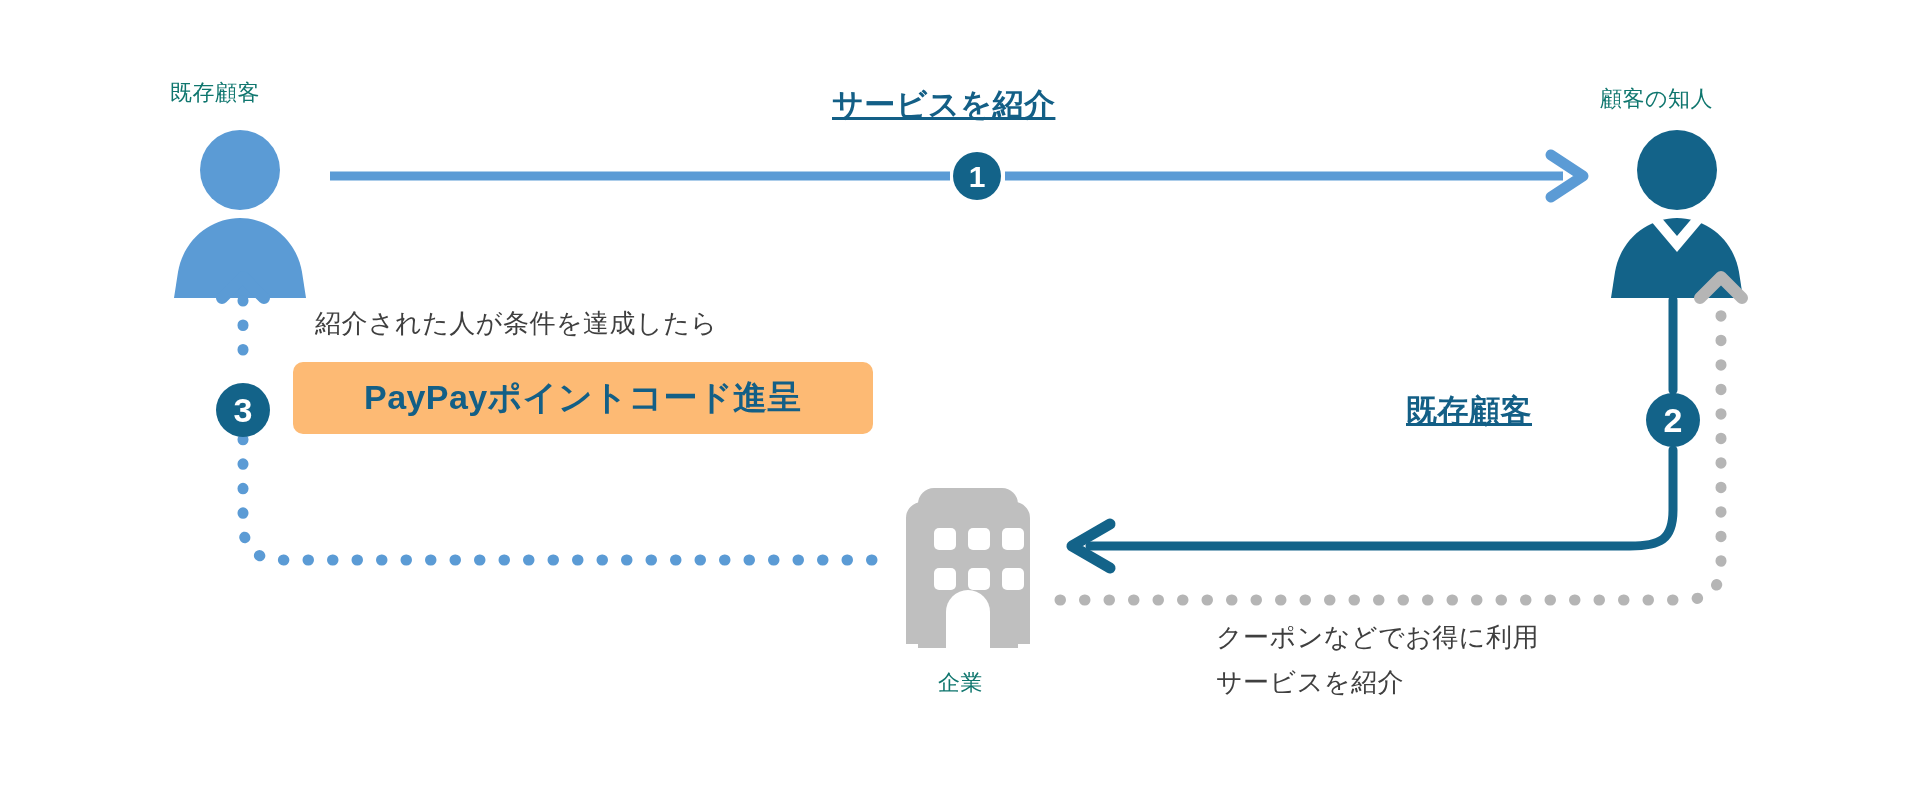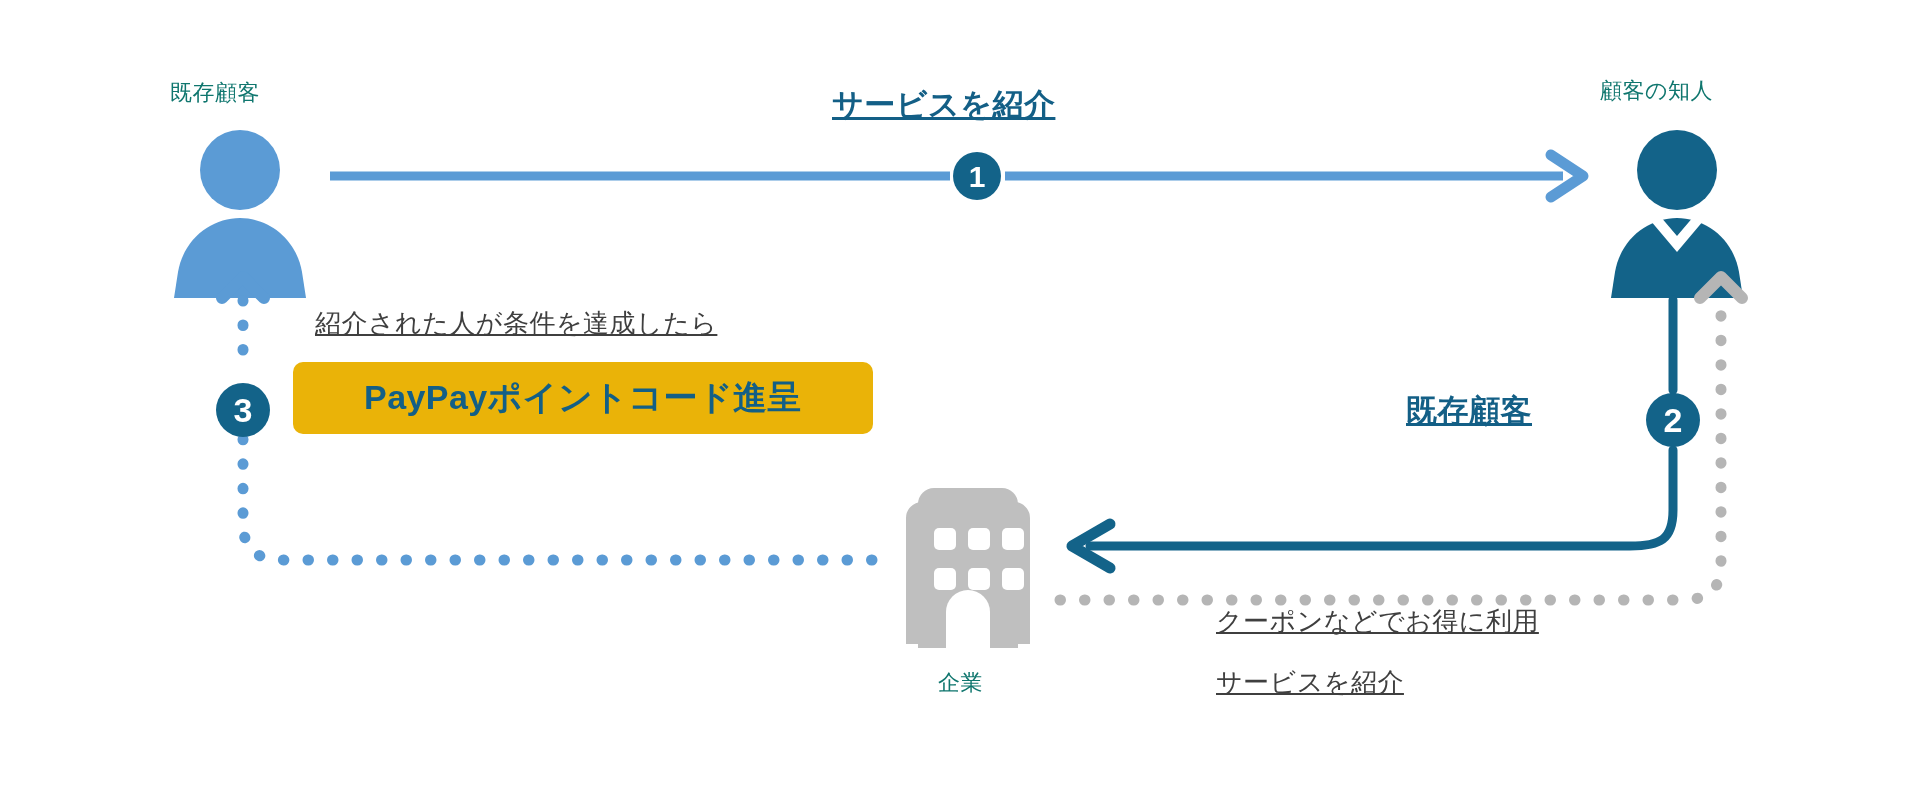--- a/index.html
+++ b/index.html
@@ -41,25 +41,24 @@
     font-size: 31px;
     font-weight: 700;
     color: #135f86;
     letter-spacing: 0.5px;
     text-decoration: underline;
   }
   .lbl-note {
     font-size: 26px;
     color: #3f3f3f;
     letter-spacing: 0.5px;
-    text-decoration: underline;
   }
   .highlight-box {
     position: absolute;
-    background: #eab308;
+    background: #fdba74;
     border-radius: 10px;
     display: flex;
     align-items: center;
     justify-content: center;
     box-sizing: border-box;
   }
   .highlight-text {
     font-size: 34px;
     font-weight: 700;
     color: #135f86;
@@ -140,31 +139,31 @@
       <text x="1673" y="420" fill="#ffffff" font-family="Liberation Sans, sans-serif" font-size="34" font-weight="700" text-anchor="middle" dominant-baseline="central">2</text>
     </g>
     <g>
       <circle cx="243" cy="410" r="27" fill="#136389"></circle>
       <text x="243" y="410" fill="#ffffff" font-family="Liberation Sans, sans-serif" font-size="34" font-weight="700" text-anchor="middle" dominant-baseline="central">3</text>
     </g>
   </svg>
 
   <div class="lbl lbl-actor" style="left:170px; top:78px;">既存顧客</div>
 
-  <div class="lbl lbl-actor" style="left:1600px; top:76px;">顧客の知人</div>
+  <div class="lbl lbl-actor" style="left:1600px; top:84px;">顧客の知人</div>
 
   <div class="lbl lbl-actor" style="left:938px; top:670px;font-family:Liberation Mono, monospace;">企業</div>
 
   <div class="lbl lbl-step-strong" style="left:832px; top:84px;">サービスを紹介</div>
 
   <div class="lbl lbl-step-strong" style="left:1406px; top:390px;">既存顧客</div>
 
   <div class="lbl lbl-note" style="left:315px; top:306px;">紹介された人が条件を達成したら</div>
 
   <div class="highlight-box" style="left:293px; top:362px; width:580px; height:72px;">
     <span class="highlight-text">PayPayポイントコード進呈</span>
   </div>
 
-  <div class="lbl lbl-note" style="left:1216px; top:604px;text-align:right;">クーポンなどでお得に利用</div>
+  <div class="lbl lbl-note" style="left:1216px; top:620px;text-align:right;">クーポンなどでお得に利用</div>
 
   <div class="lbl lbl-note" style="left:1216px; top:665px;">サービスを紹介</div>
 
 </div>
 
 </body></html>

